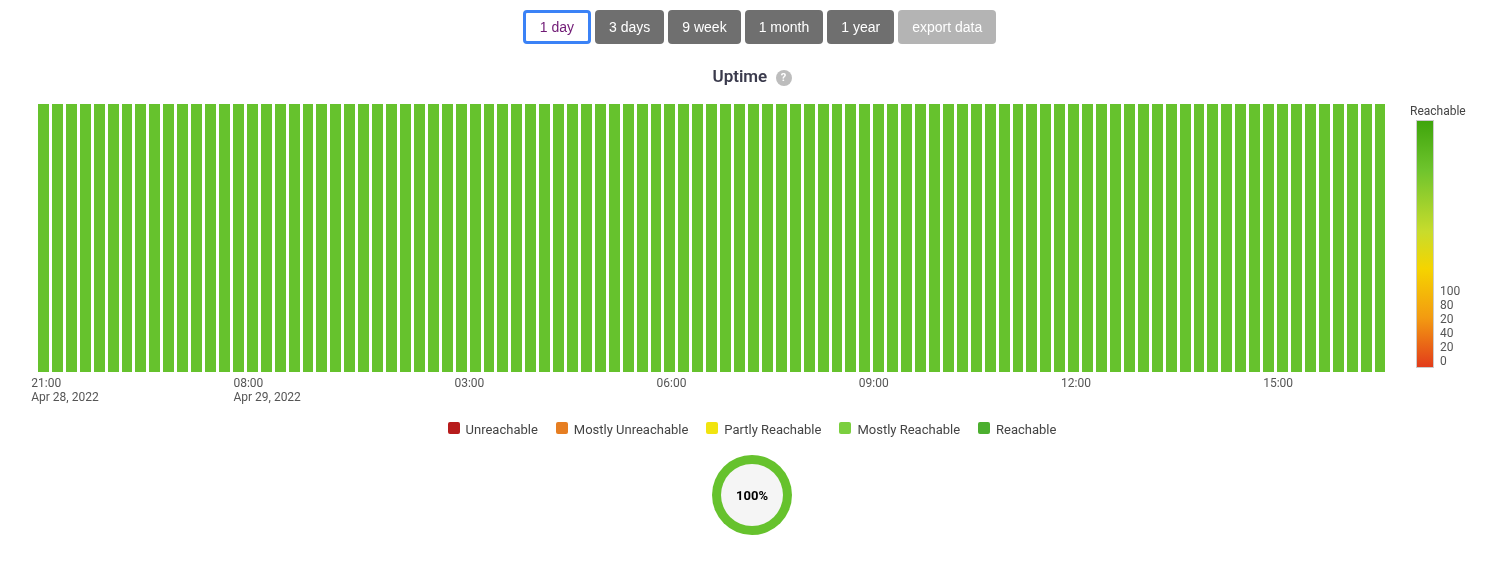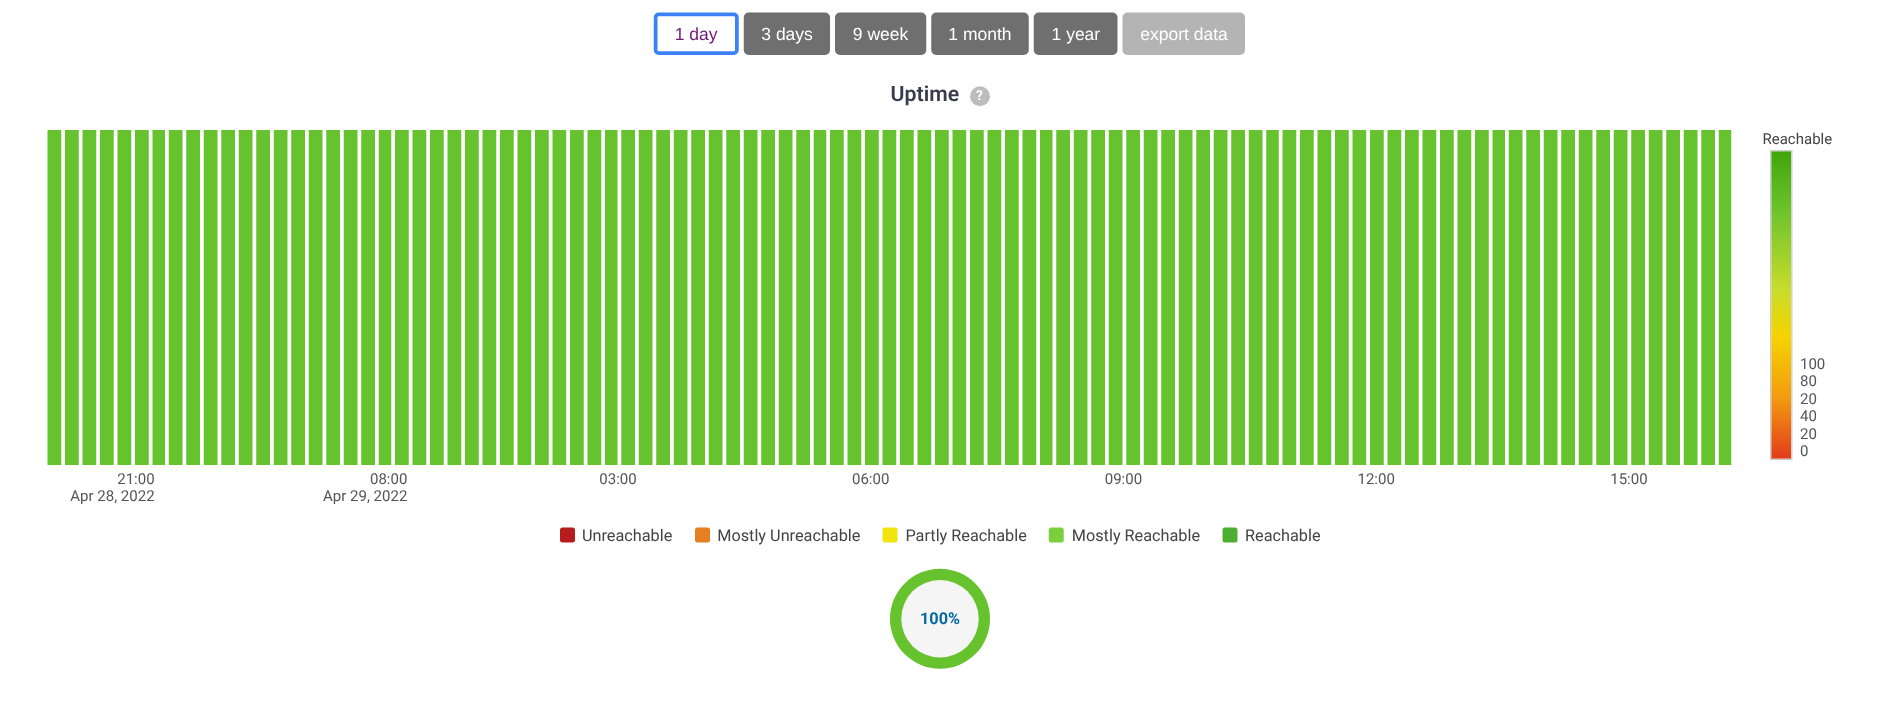--- a/index.html
+++ b/index.html
@@ -81,22 +81,21 @@
     position: relative;
     height: 36px;
     margin-top: 4px;
     font-size: 12px;
     color: #555;
   }
   .xtick {
     position: absolute;
     transform: translateX(-50%);
     white-space: nowrap;
-    text-align: right;
-    margin-left: 25px;
+    text-align: left;
   }
   .xtick .time { display: block; }
   .xtick .date { display: block; font-size: 12px; color: #555; }
   .colorbar-wrap {
     width: 70px;
     margin-left: 30px;
     display: flex;
     flex-direction: column;
     align-items: flex-start;
   }
@@ -155,21 +154,21 @@
     background: #66c22d;
     display: flex; align-items: center; justify-content: center;
   }
   .donut-inner {
     width: 62px; height: 62px;
     border-radius: 50%;
     background: #f5f5f5;
     display: flex; align-items: center; justify-content: center;
     font-size: 13px;
     font-weight: 700;
-    color: #0369a1;
+    color: #000000;
   }
 </style>
 </head>
 <body>
 
 <div class="toolbar">
   <button class="active">1 day</button>
   <button>3 days</button>
   <button>9 week</button>
   <button>1 month</button>

